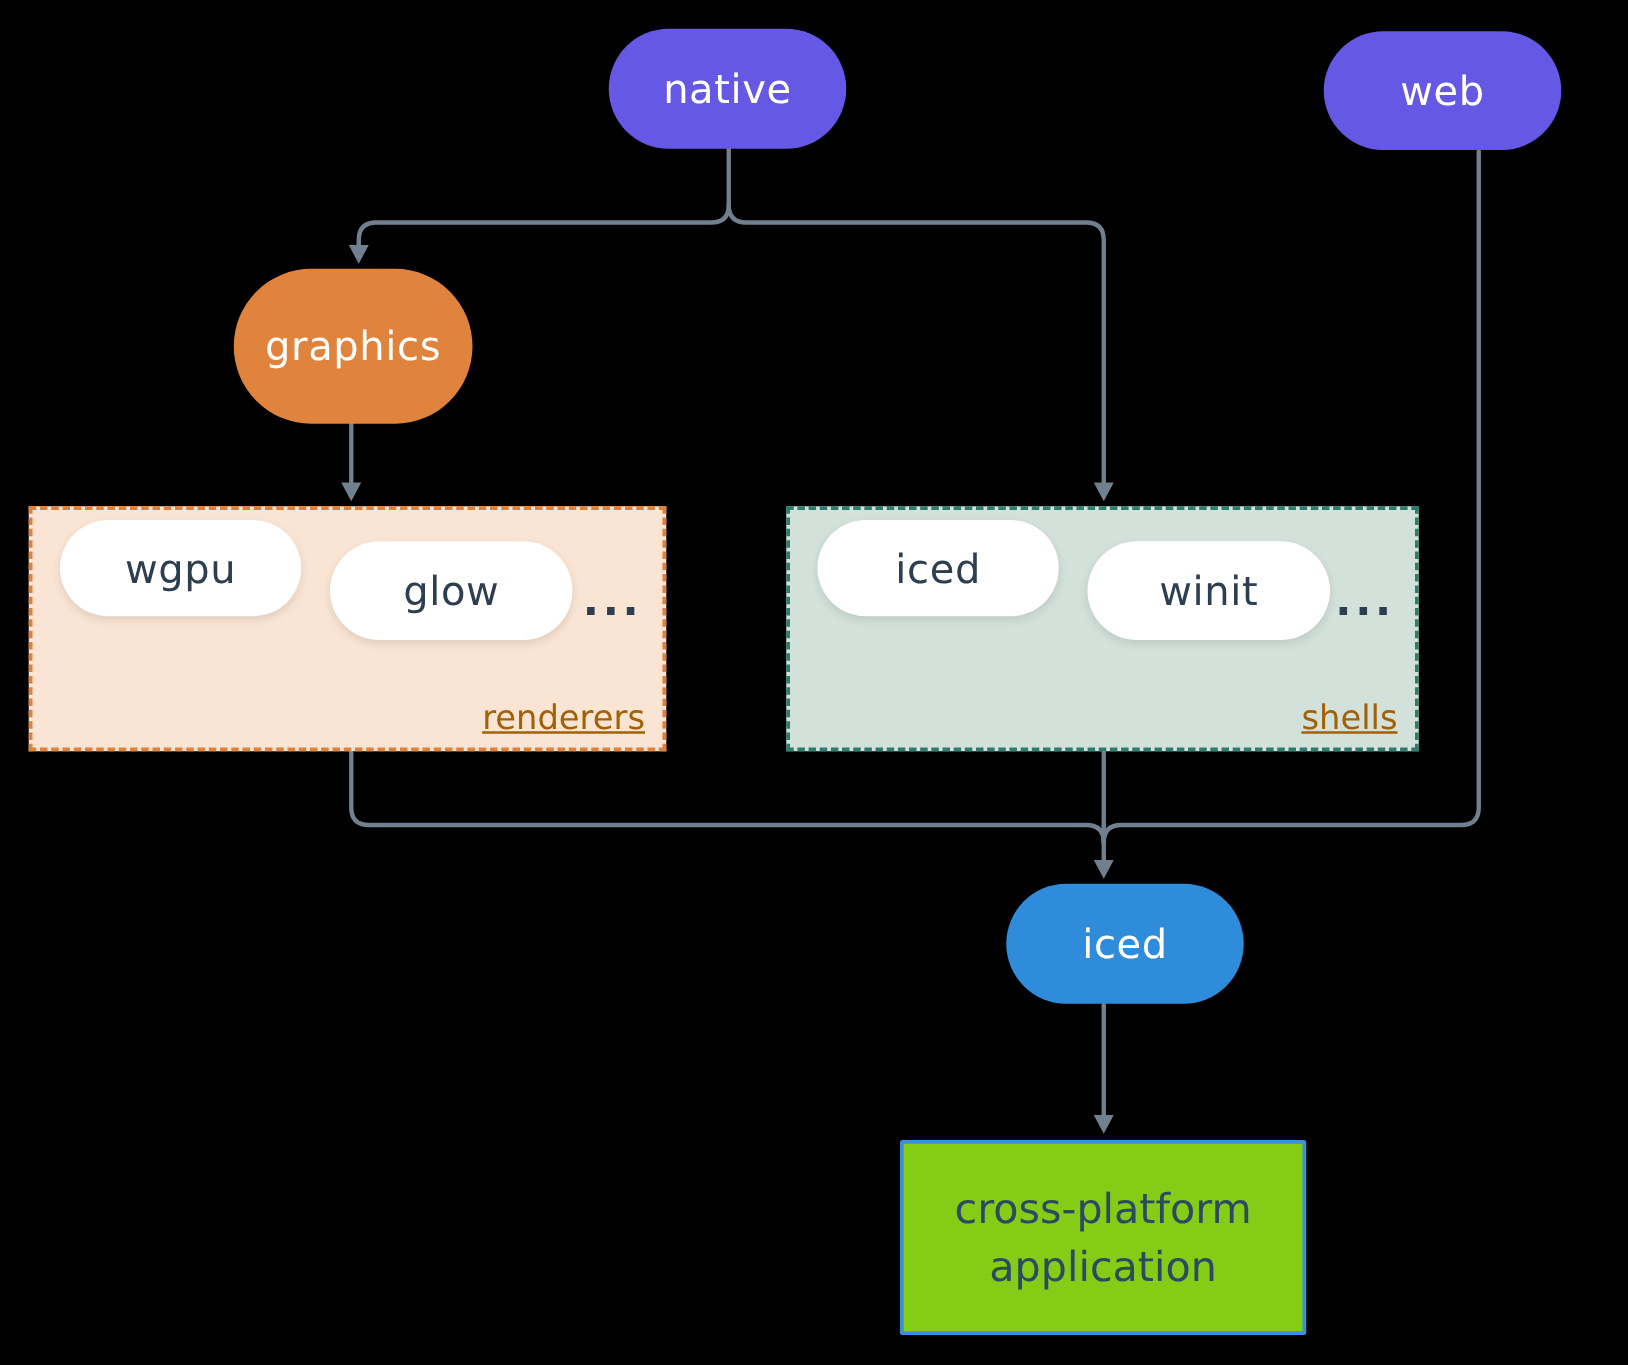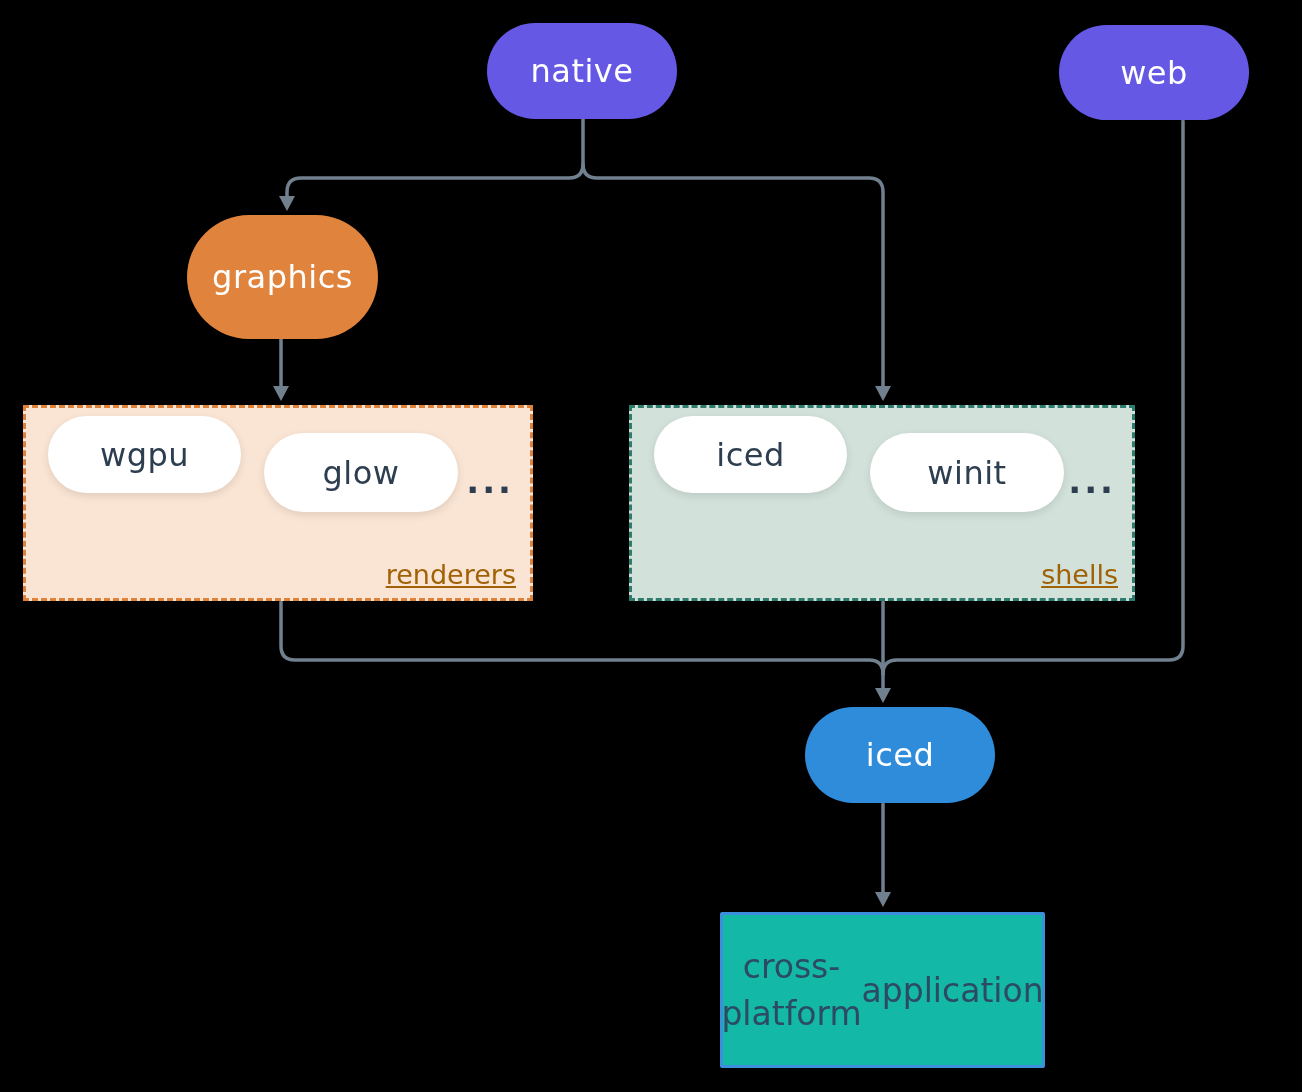--- a/index.html
+++ b/index.html
@@ -95,24 +95,25 @@
     color: #a16207;
     text-decoration: underline;
   }
   .node-app {
     position: absolute;
     left: 720px;
     top: 912px;
     width: 325px;
     height: 156px;
     box-sizing: border-box;
-    background: #14b8a6;
+    background: #84cc16;
     border: 3px solid #3b8fdb;
     border-radius: 2px;
     display: flex;
+    flex-direction: column;
     align-items: center;
     justify-content: center;
     color: #2d4a63;
     font-size: 33px;
     line-height: 47px;
     text-align: center;
   }
 </style>
 </head>
 <body>

